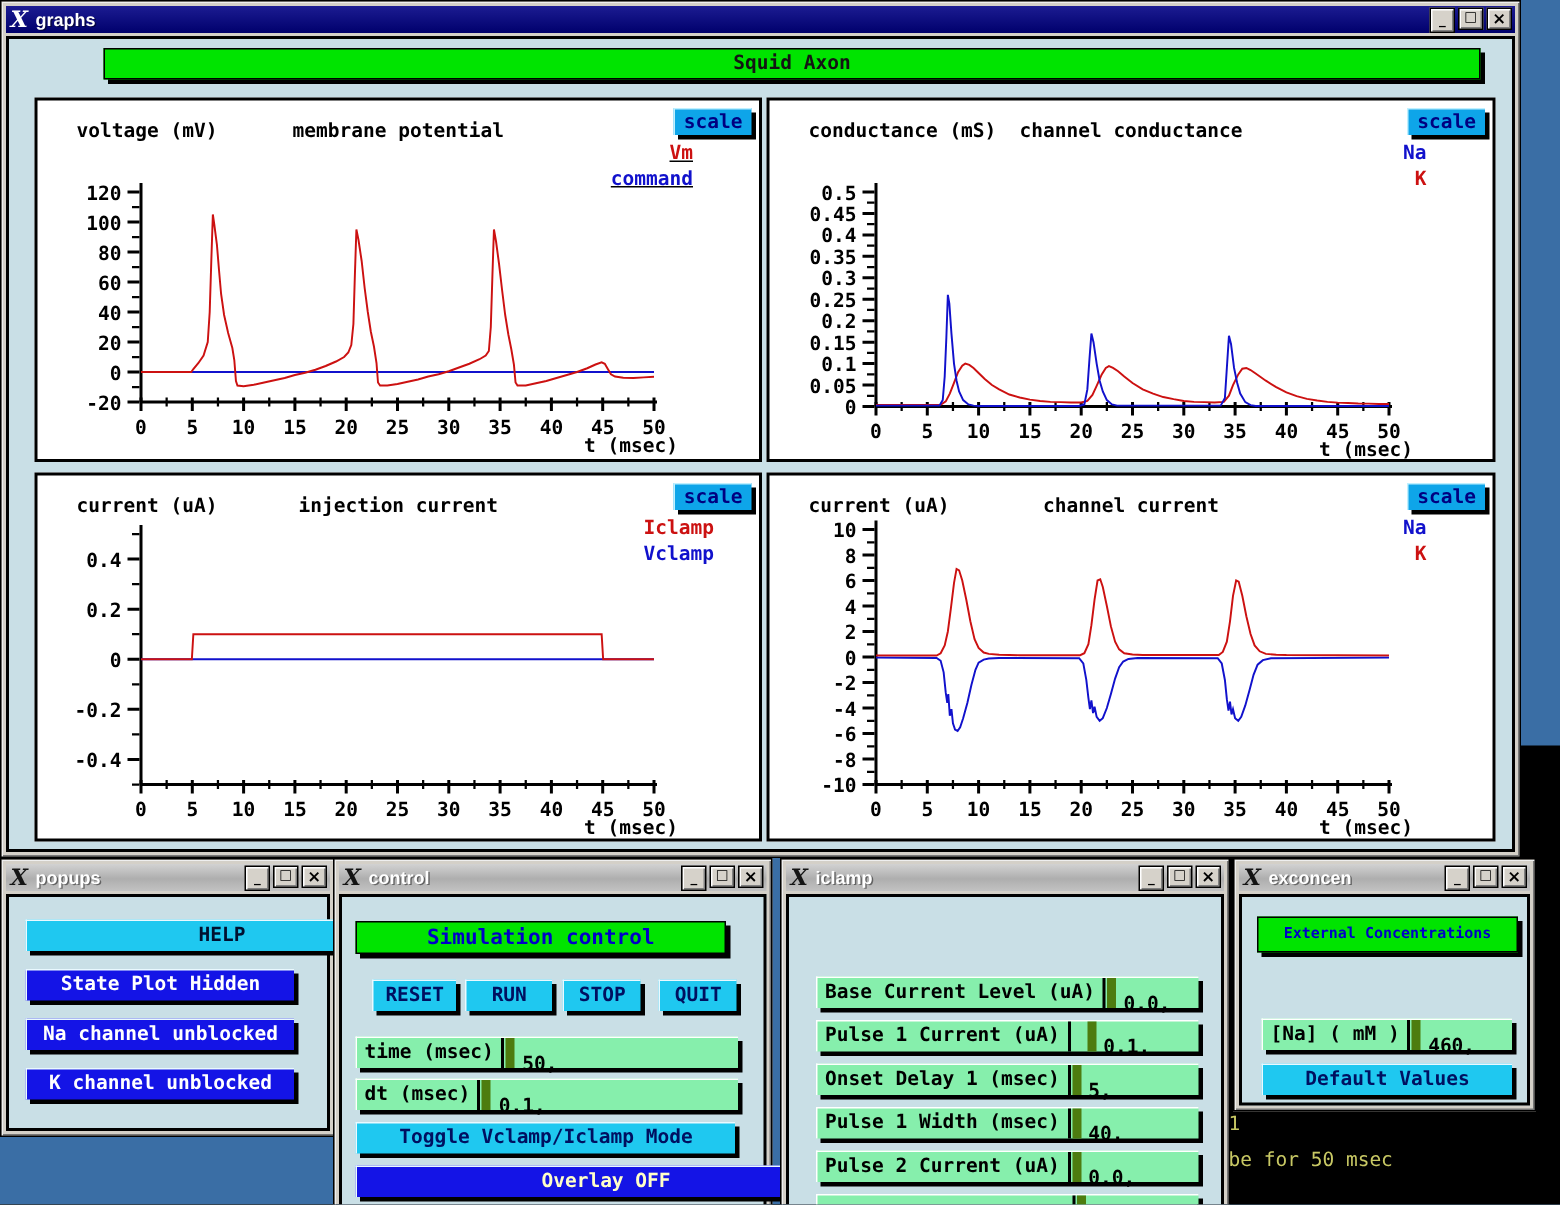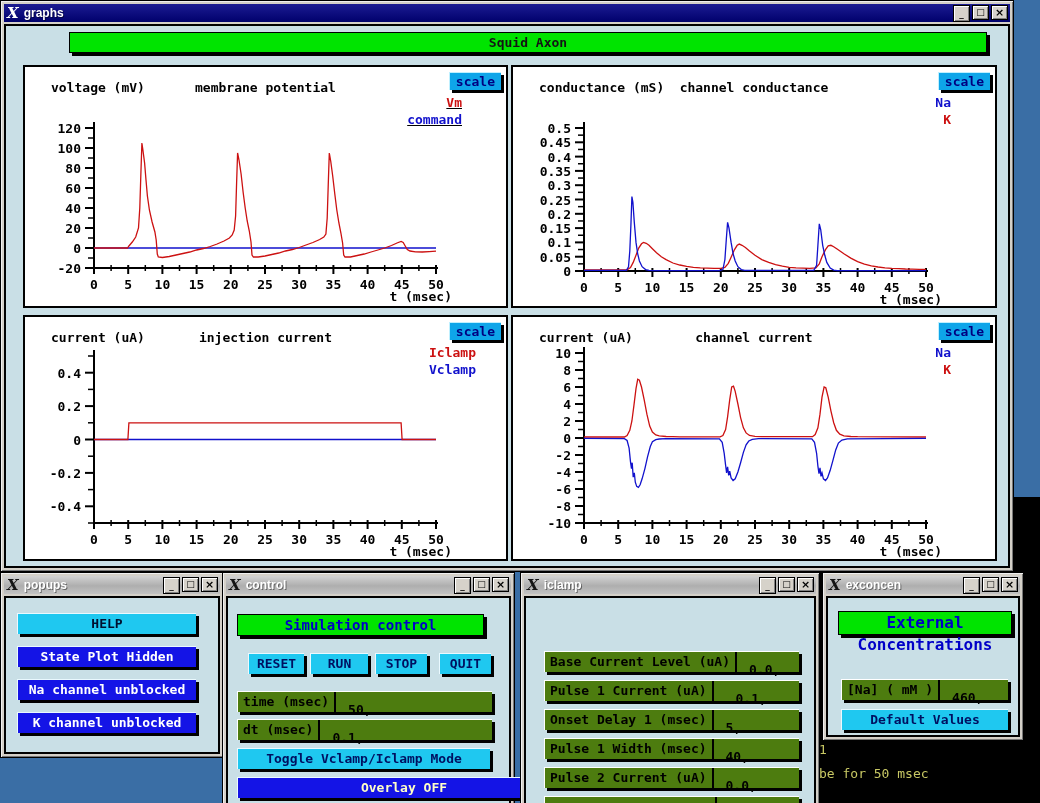--- a/index.html
+++ b/index.html
@@ -36,21 +36,21 @@
   .banner{position:absolute;text-align:center;font:bold 14px "DejaVu Sans Mono",monospace;
           background:#00E400;box-shadow:3px 3px 0 #000;border:1px solid #000;
           height:20px;line-height:20px;color:#0000C8;}
   .banner.squid{color:#141414;font-size:13px;height:19px;line-height:19px;}
   .xbtn{position:absolute;text-align:center;font:bold 13px "DejaVu Sans Mono",monospace;
         height:20px;line-height:20px;box-shadow:3px 3px 0 #000;
         border-top:1px solid #eaf9ff;border-left:1px solid #eaf9ff;cursor:default;}
   .xbtn.cyan{background:#1FC8F0;color:#001060;}
   .xbtn.blue{background:#1414E6;color:#fff;}
   .xbtn.blue-y{background:#1414E6;color:#FFFFC8;padding-left:40px;}
-  .field{position:absolute;display:flex;background:#4d7c0f;box-shadow:3px 3px 0 #000;
+  .field{position:absolute;display:flex;background:#86efac;box-shadow:3px 3px 0 #000;
          border-top:1px solid #fff;border-left:1px solid #fff;
          font:bold 13px "DejaVu Sans Mono",monospace;height:20px;line-height:20px;color:#000;}
   .field .flabel{flex:none;padding:0 5px;border-right:2px solid #000;}
   .field .fval{flex:1;padding:8px 5px;border-left:6px solid #4d7c0f;margin-left:1px;}
   .field .fval::after{content:",";}
   
   .blackpatch{position:absolute;background:#000;}
   .termline{position:absolute;font:13px "DejaVu Sans Mono",monospace;}
 </style>
 </head>
@@ -381,21 +381,21 @@
     <div class="titlebar gray">
       <span class="xlogo">X</span>
       <span class="tb-title">popups</span>
       <span class="tb-btns">
         <span class="tb-btn min">_</span>
         <span class="tb-btn">□</span>
         <span class="tb-btn cls">×</span>
       </span>
     </div>
     <div class="win-body">
-      <div class="xbtn cyan" style="left:11px;top:15px;width:178px;color:#001030;">HELP</div>
+      <div class="xbtn cyan" style="left:11px;top:15px;width:178px;color:#001030;padding-left:41px;">HELP</div>
       <div class="xbtn blue" style="left:11px;top:48px;width:178px;">State Plot Hidden</div>
       <div class="xbtn blue" style="left:11px;top:81px;width:178px;">Na channel unblocked</div>
       <div class="xbtn blue" style="left:11px;top:114px;width:178px;">K channel unblocked</div>
     </div>
   </div>
 
   <div class="xwin" style="left:222px;top:572px;width:291px;height:240px;">
     <div class="titlebar gray">
       <span class="xlogo">X</span>
       <span class="tb-title">control</span>
@@ -466,21 +466,21 @@
     <div class="titlebar gray">
       <span class="xlogo">X</span>
       <span class="tb-title">exconcen</span>
       <span class="tb-btns">
         <span class="tb-btn min">_</span>
         <span class="tb-btn">□</span>
         <span class="tb-btn cls">×</span>
       </span>
     </div>
     <div class="win-body">
-      <div class="banner" style="left:10px;top:13px;width:172px;font-size:16px;height:22px;line-height:22px;">External Concentrations</div>
+      <div class="banner" style="left:10px;top:13px;width:172px;font-size:10px;height:22px;line-height:22px;">External Concentrations</div>
       <div class="field" style="left:13px;top:81px;width:166px;">
         <span class="flabel">[Na] ( mM )</span>
         <span class="fval">460</span>
       </div>
       <div class="xbtn cyan" style="left:13px;top:111px;width:166px;">Default Values</div>
     </div>
   </div>
 
 </div>
 

